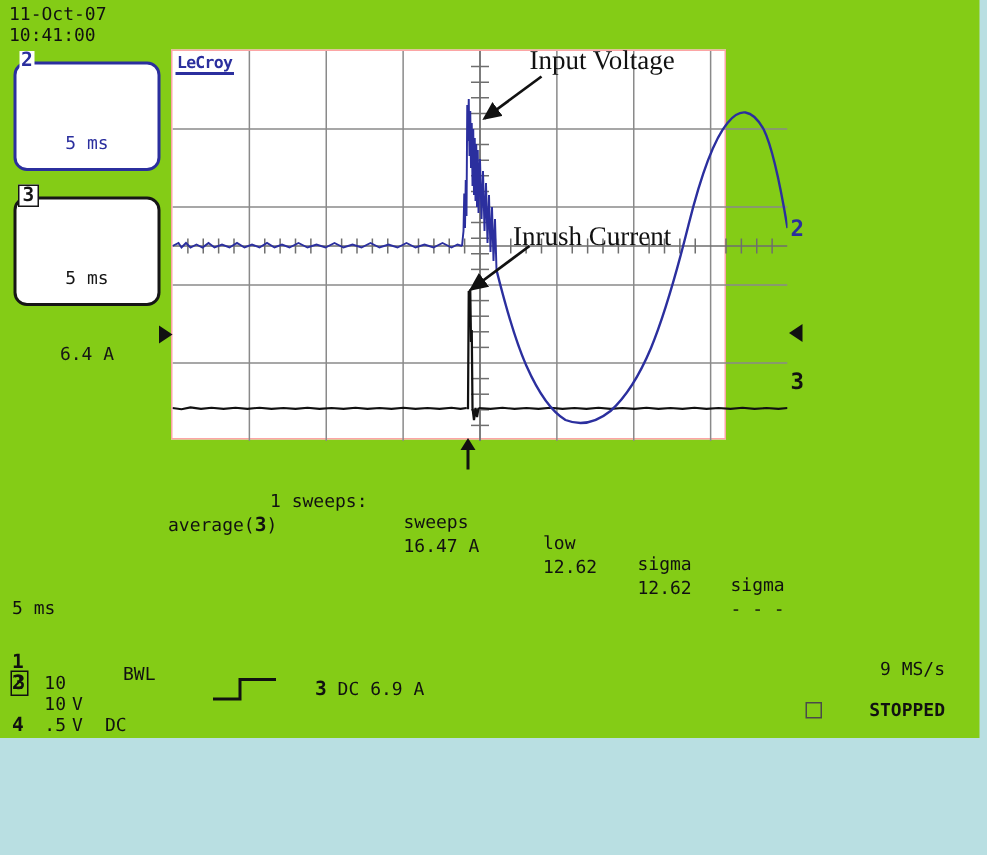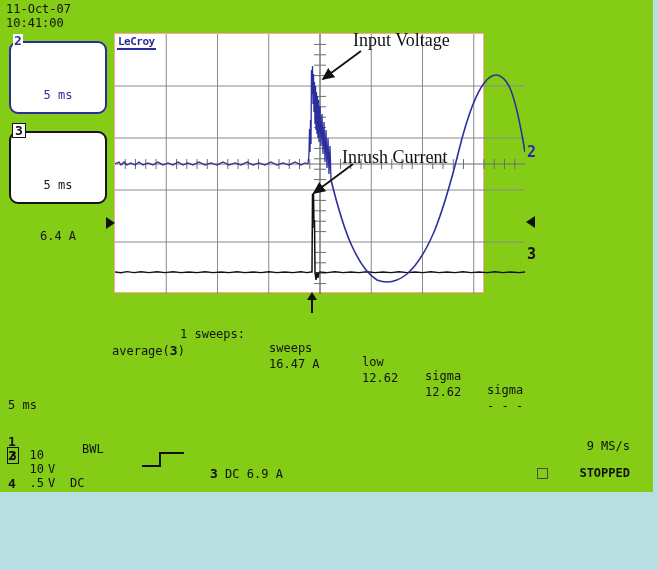--- a/index.html
+++ b/index.html
@@ -70,21 +70,21 @@
   #timebase-row{position:absolute;left:8px;top:0px;white-space:pre;}
   #bwl-label{position:absolute;left:82px;top:0px;margin-top:44px;}
   .setup-row{position:absolute;height:14px;white-space:pre;}
   .setup-row .sr-num{position:absolute;left:0;font-weight:bold;font-size:13px;}
   .setup-row .sr-val{position:absolute;left:14px;text-align:right;width:22px;}
   .setup-row .sr-unit{position:absolute;left:40px;}
   .setup-row .sr-cpl{position:absolute;left:62px;}
   .setup-row .sr-bwl{position:absolute;left:88px;font-size:8px;line-height:7px;text-align:center;}
   #setup-row-3 .sr-num{border:1.5px solid #111;padding:0 1px;left:-1px;top:-1px;}
   #trig-slope-icon{position:absolute;left:140px;top:52px;}
-  #trig-desc{position:absolute;left:210px;top:54px;white-space:pre;margin-top:14px;}
+  #trig-desc{position:absolute;left:210px;top:54px;white-space:pre;}
   #trig-desc .td-ch{font-weight:bold;font-size:13px;}
   #sample-rate{position:absolute;right:28px;top:41px;}
   #run-state{position:absolute;right:28px;top:68px;font-weight:bold;}
   #stop-square{position:absolute;right:110px;top:70px;width:9px;height:9px;border:1.5px solid #4a4a4a;}
 </style>
 </head>
 <body>
 
 <div id="scope-app">
 

